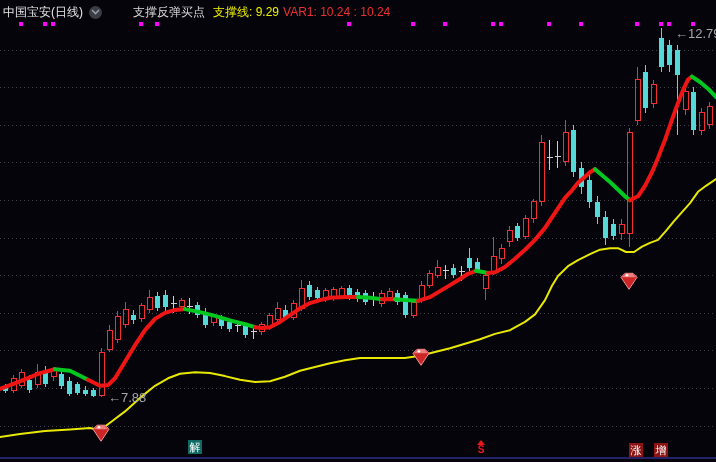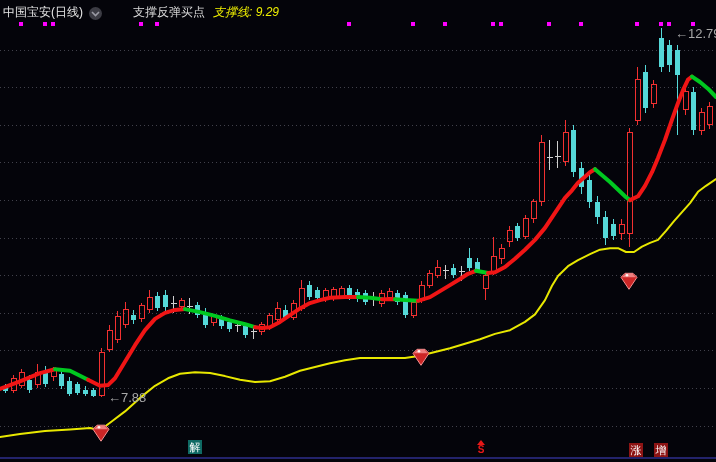--- a/index.html
+++ b/index.html
@@ -4,31 +4,31 @@
 <style>
   html,body{margin:0;padding:0;background:#000;}
   #app{
     position:relative;width:716px;height:462px;overflow:hidden;
     background:#04040a;
     font-family:"Liberation Sans","DejaVu Sans",sans-serif;
   }
   #chart-layer{position:absolute;left:0;top:0;}
   .header{
     position:absolute;left:3px;top:4px;height:16px;z-index:5;
-    display:flex;align-items:flex-end;white-space:nowrap;
+    display:flex;align-items:center;white-space:nowrap;
     font-size:12px;line-height:16px;
   }
   .header .title{color:#e8e8e8;}
   .header .dd{
     width:13px;height:13px;border-radius:50%;background:#3c3c44;
     display:inline-flex;align-items:center;justify-content:center;
     margin:0 5px 0 6px;
   }
   .header .ind{color:#d8d8d8;margin-right:8px;margin-left:26px;}
-  .header .sup{color:#f0f000;margin-right:4px;font-style:italic;}
+  .header .sup{color:#f0f000;margin-right:4px;}
   .header .var1{color:#f03030;}
   .badge{
     position:absolute;width:14px;height:14px;z-index:5;
     color:#fff;font-size:11px;line-height:14px;text-align:center;
   }
   .badge.teal{background:#0f6a64;top:440px;}
   .badge.red{background:#8d1414;top:443px;}
   .sicon{position:absolute;top:440px;width:10px;z-index:5;text-align:center;}
   .sicon .tri{
     width:0;height:0;margin:0 auto;
@@ -336,20 +336,21 @@
 
   <div class="header">
     <span class="title">中国宝安(日线)</span>
     <span class="dd">
       <svg width="9" height="6" viewBox="0 0 9 6">
           <polyline points="1,1 4.5,4.5 8,1" fill="none" stroke="#9a9aa4" stroke-width="1.6"></polyline>
         </svg>
     </span>
     <span class="ind">支撑反弹买点</span>
     <span class="sup"><span>支撑线:</span>&nbsp;<span>9.29</span></span>
+    <span class="var1"><span>VAR1:</span>&nbsp;<span>10.24</span>&nbsp;<span>:</span>&nbsp;<span>10.24</span></span>
   </div>
 
   <div class="badge teal" style="left:188px;">解</div>
 
   <div class="sicon" style="left:476px;">
     <div class="tri"></div>
     <div class="s">S</div>
   </div>
 
   <div class="badge red" style="left:629px;">涨</div>

